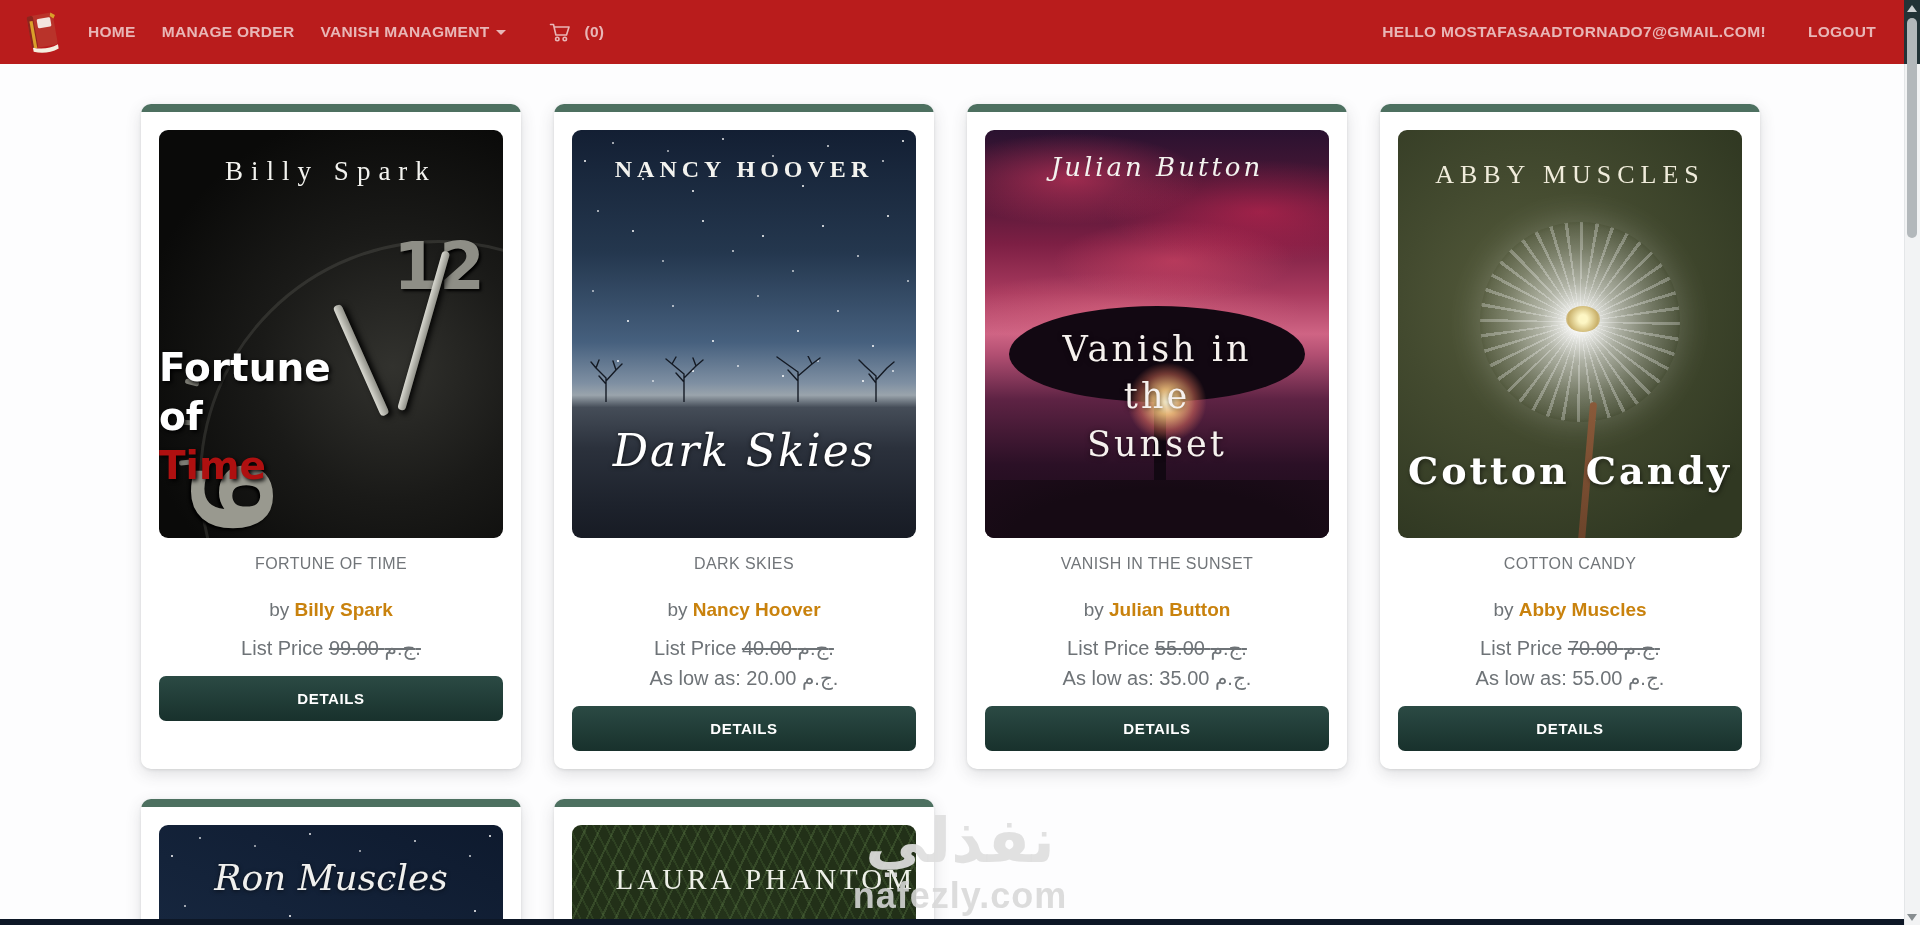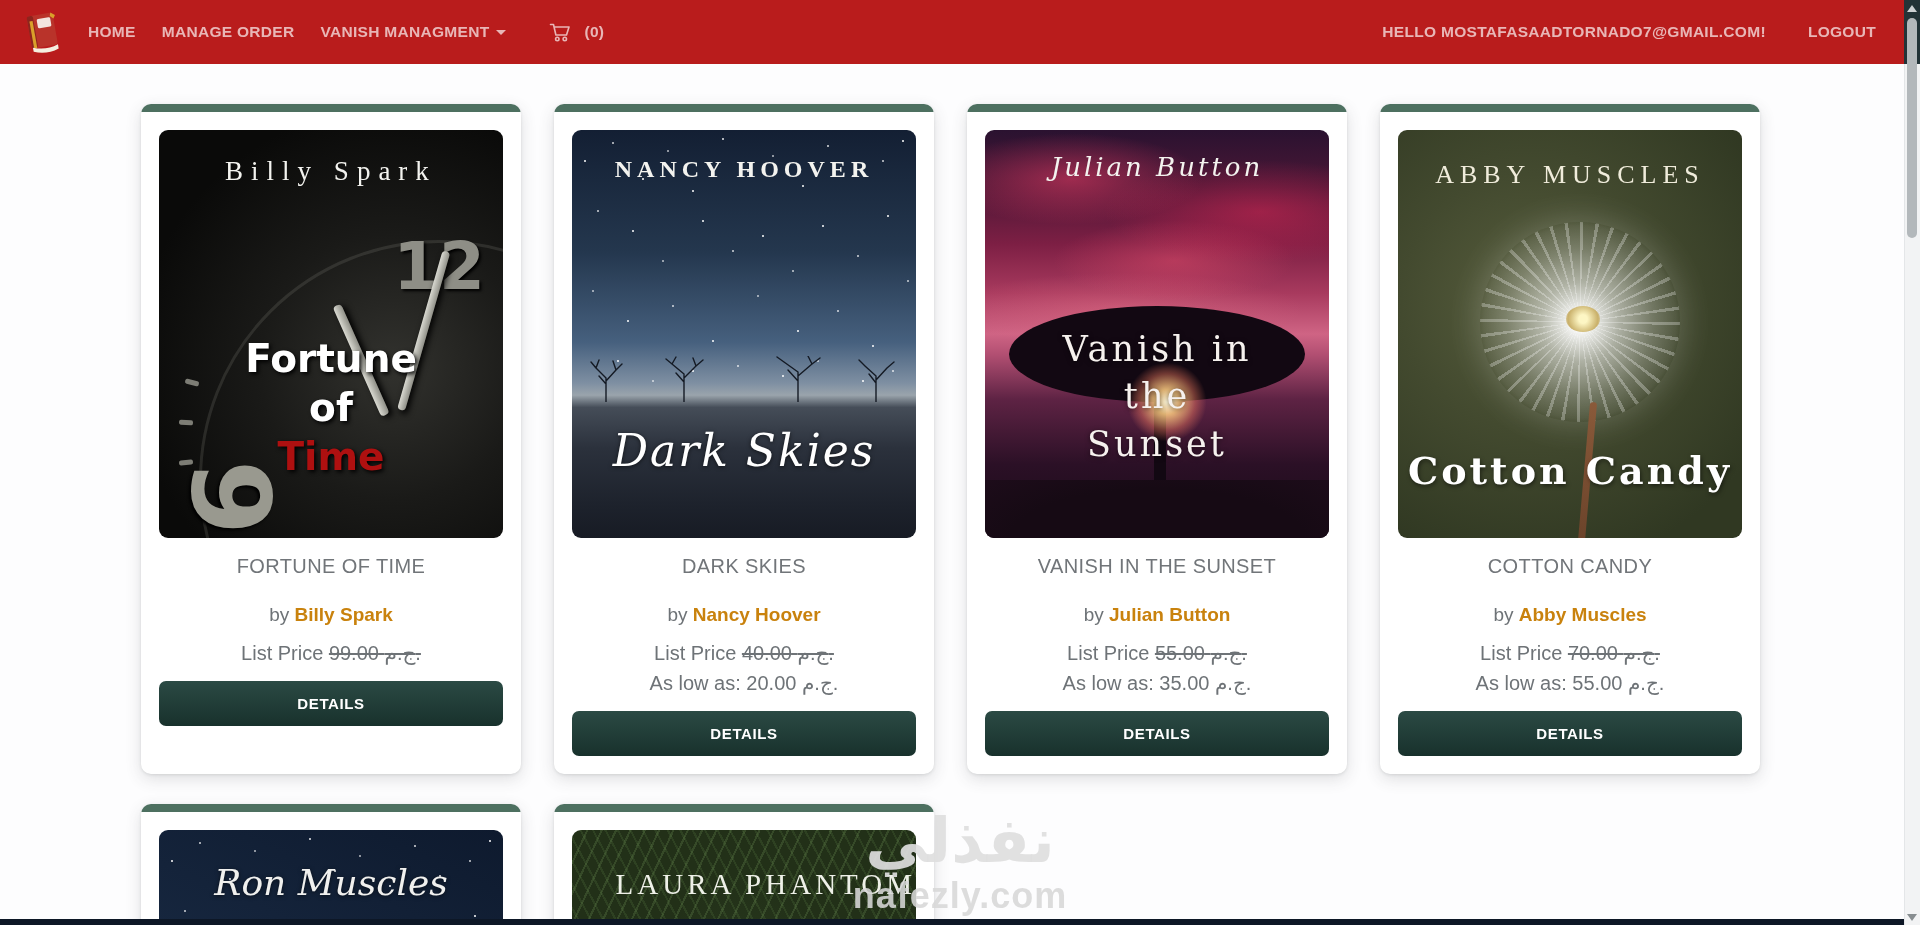--- a/index.html
+++ b/index.html
@@ -22,21 +22,21 @@
 
   
   .grid { position:absolute; top:104px; left:141px; width:1640px; display:flex;
           flex-wrap:wrap; gap:30px 33px; }
   .card { width:380px; background:#ffffff; border-radius:10px;
           box-shadow:0 5px 16px rgba(60,64,67,.16), 0 1px 3px rgba(60,64,67,.12);
           overflow:hidden; display:flex; flex-direction:column; }
   .card-strip { height:8px; background:#4d7060; border-radius:10px 10px 0 0; }
   .card-body { padding:18px 18px 18px; display:flex; flex-direction:column; flex:1; }
   .cover { width:344px; height:408px; border-radius:9px; position:relative; overflow:hidden; }
-  .book-title { text-align:center; color:#717579; font-size:20px; margin-top:17px;
+  .book-title { text-align:center; color:#717579; font-size:16px; margin-top:17px;
                 letter-spacing:.4px; font-weight:normal; }
   .byline { text-align:center; color:#6e7377; font-size:19px; margin-top:26px; }
   .byline b { color:#c9820d; font-weight:bold; }
   .price-line { text-align:center; color:#6e7377; font-size:20px; margin-top:15px; }
   .price-line.second { margin-top:6px; }
   .strike { text-decoration:line-through; }
   .details-btn { margin-top:16px; height:45px; width:100%; border:none; cursor:pointer;
                  border-radius:7px; background:linear-gradient(180deg,#2b4a44,#18312c);
                  color:#fff; font-size:15px; font-weight:bold; letter-spacing:.6px;
                  font-family:"Liberation Sans", sans-serif; }
@@ -69,21 +69,21 @@
                     text-shadow:2px 2px 3px #000; }
   .cover-1 .num9 { position:absolute; left:34px; bottom:-22px; color:#99998f; font-size:108px;
                    font-weight:bold; transform:rotate(90deg);
                    font-family:"DejaVu Sans", sans-serif; text-shadow:2px 2px 3px #000; }
   .cover-1 .hand { position:absolute; background:linear-gradient(90deg,#d9d9d1,#8f8f87);
                    border-radius:4px; transform-origin:50% 100%; box-shadow:3px 3px 6px #000; }
   .cover-1 .hand.minute { width:8px; height:165px; left:238px; top:115px; transform:rotate(16deg); }
   .cover-1 .hand.hour { width:9px; height:120px; left:222px; top:165px; transform:rotate(-24deg); }
   .cover-1 .tick { position:absolute; width:14px; height:5px; background:#7d7d75; border-radius:2px; }
   .cover-1 .cover-author { font-size:27px; letter-spacing:8px; }
-  .cover-1 .big-title { position:absolute; top:205px; width:100%; text-align:center;
+  .cover-1 .big-title { position:absolute; top:214px; width:100%; 
                         font-family:"DejaVu Sans", sans-serif; font-weight:bold; color:#fff;
                         font-size:39px; line-height:1.25; text-shadow:2px 2px 4px #000; }
   .cover-1 .big-title .red { color:#ae1010; }
 
   
   .cover-2 { background:linear-gradient(180deg,#131f33 0%, #24374e 30%, #46607e 52%,
              #7e8fa2 62%, #9aa4ac 65%, #454d58 68%, #2b313c 78%, #1d222c 92%, #171b24 100%); }
   .cover-2 .cover-author { font-size:24px; font-weight:bold; letter-spacing:5px; }
   .cover-2 .treeline { position:absolute; top:226px; left:0; width:100%; height:46px; }
   .cover-2 .script-title { position:absolute; top:295px; width:100%; text-align:center;

